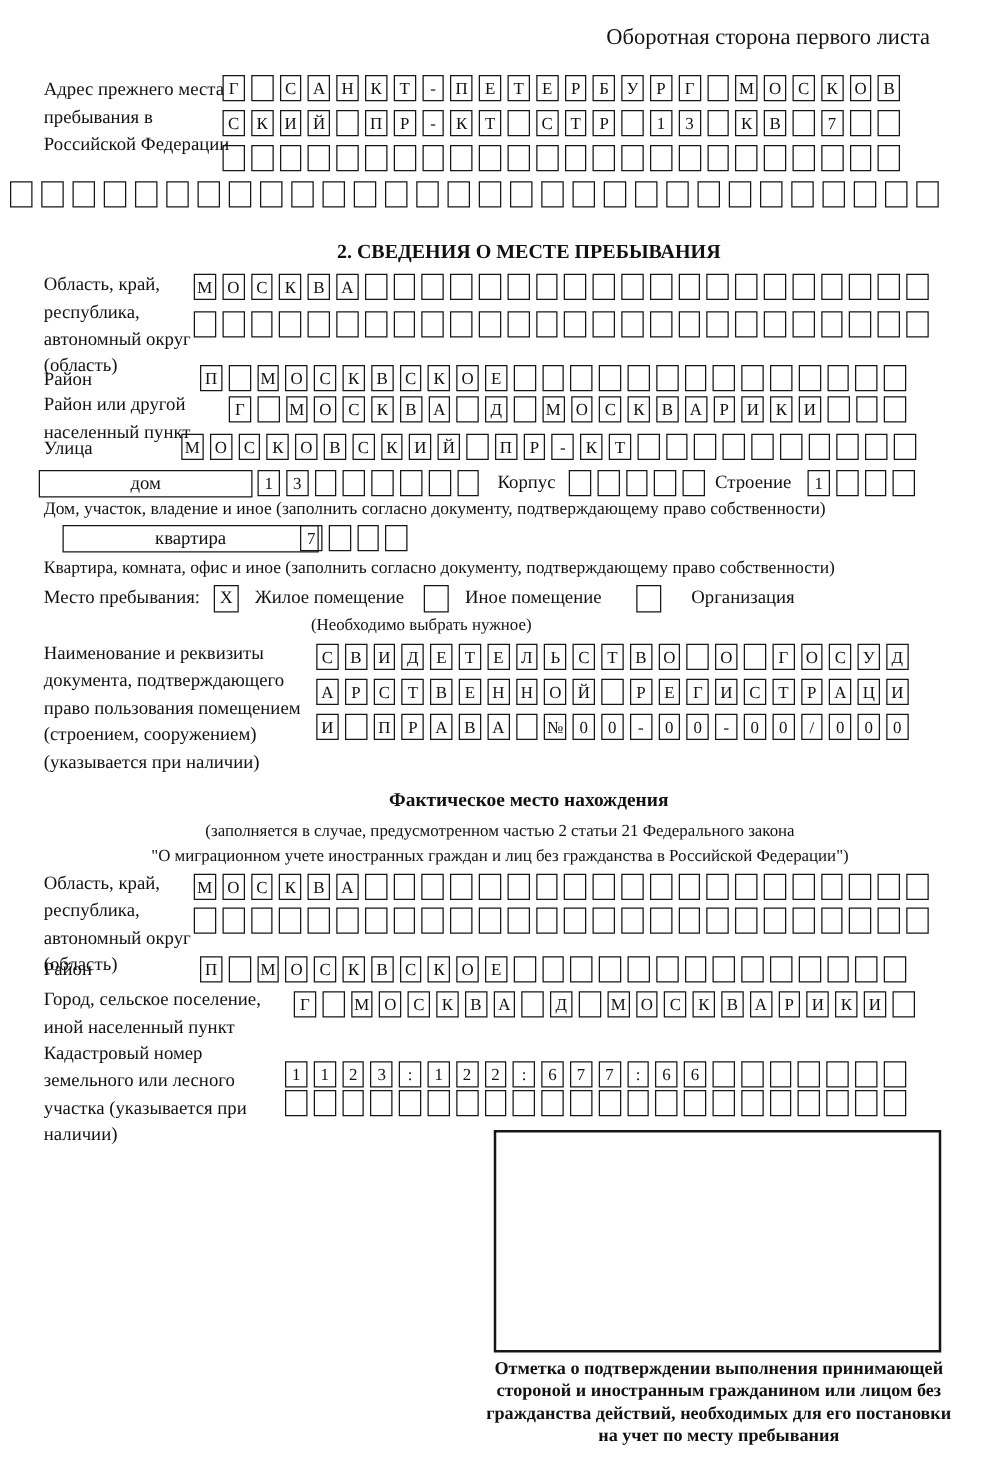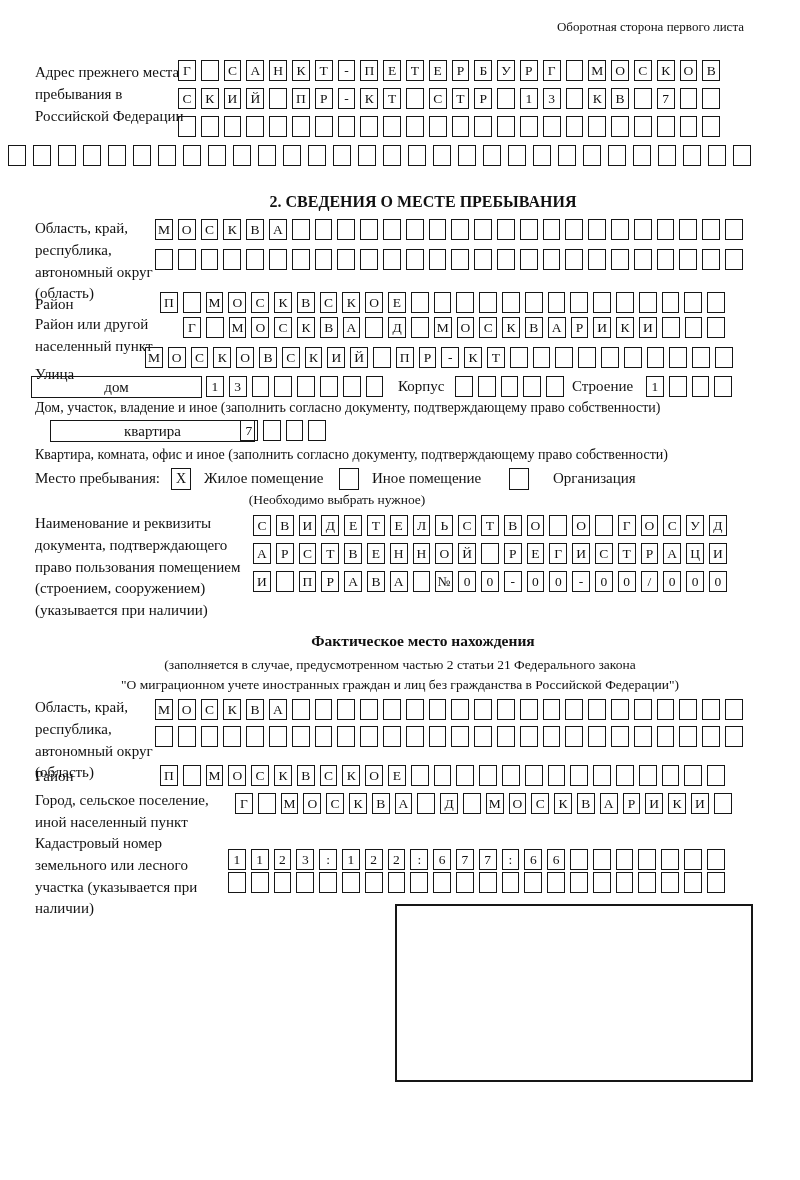--- a/index.html
+++ b/index.html
@@ -4,21 +4,21 @@
 <style>
   html,body{margin:0;padding:0;background:#fff;}
   .page{
     position:relative;width:800px;height:1180px;background:#ffffff;
     font-family:"Liberation Serif","DejaVu Serif",serif;color:#111;
     overflow:hidden;
   }
   .lbl{position:absolute;font-size:15px;line-height:1.45;}
   .cap{position:absolute;font-size:14px;white-space:nowrap;}
   .note{position:absolute;font-size:13.5px;text-align:center;left:0;right:0;}
-  .hdr{position:absolute;top:19px;right:56px;font-size:13px;}
+  .hdr{position:absolute;top:19px;right:56px;font-size:18px;}
   .cellrow{position:absolute;display:flex;gap:5px;}
   .cell{
     flex:0 0 auto;width:15.8px;height:19px;border:1.5px solid #161616;
     display:flex;align-items:center;justify-content:center;
     font-size:13.5px;line-height:1;
   }
   .sp26{gap:7px;}
   .sp26 .cell{width:16px;}
   .widebox{
     position:absolute;height:22px;border:1.5px solid #161616;box-sizing:border-box;
@@ -261,21 +261,21 @@
       <span class="cell">А</span>
       <span class="cell">Р</span>
       <span class="cell">И</span>
       <span class="cell">К</span>
       <span class="cell">И</span>
       <span class="cell"></span>
       <span class="cell"></span>
       <span class="cell"></span>
     </div>
 
-  <div class="lbl" style="left:35px;top:349px;margin-top:15px;">Улица</div>
+  <div class="lbl" style="left:35px;top:349px;">Улица</div>
   <div class="cellrow" style="left:145px;top:347px;">
       <span class="cell">М</span>
       <span class="cell">О</span>
       <span class="cell">С</span>
       <span class="cell">К</span>
       <span class="cell">О</span>
       <span class="cell">В</span>
       <span class="cell">С</span>
       <span class="cell">К</span>
       <span class="cell">И</span>
@@ -576,14 +576,15 @@
       <span class="cell"></span>
       <span class="cell"></span>
       <span class="cell"></span>
       <span class="cell"></span>
       <span class="cell"></span>
       <span class="cell"></span>
       <span class="cell"></span>
     </div>
 
   <div class="stamp-box"></div>
+  <div class="stamp-cap">Отметка о подтверждении выполнения принимающей стороной и иностранным гражданином или лицом без гражданства действий, необходимых для его постановки на учет по месту пребывания</div>
 
 </div>
 
 </body></html>

